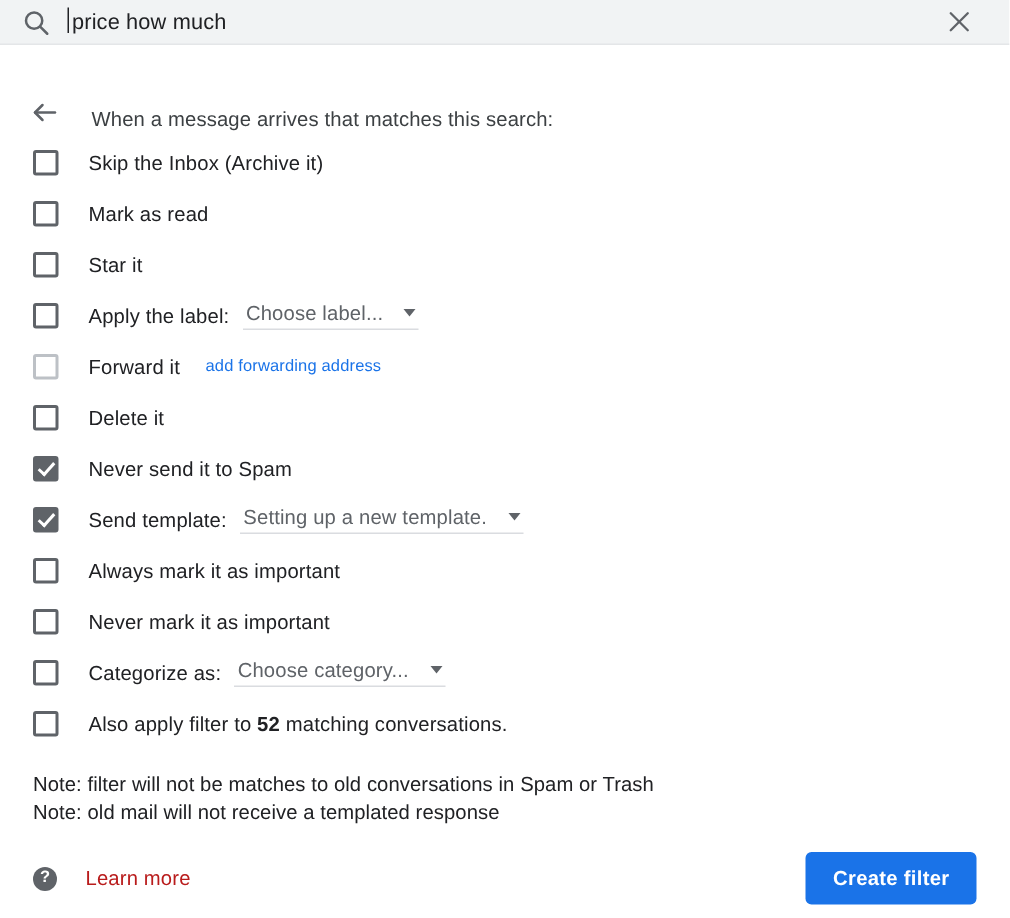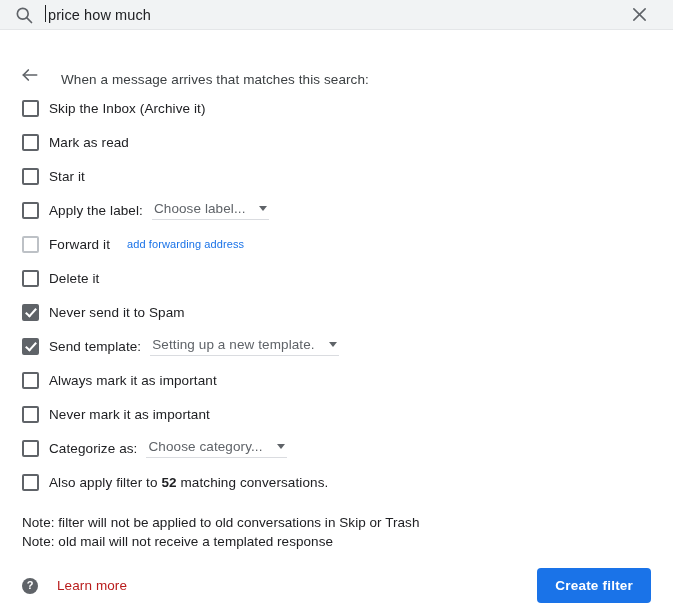--- a/index.html
+++ b/index.html
@@ -104,21 +104,21 @@
     left: 4px; top: 0px;
     width: 4px; height: 9px;
     border: solid #ffffff;
     border-width: 0 2px 2px 0;
     transform: rotate(42deg);
   }
   .cb.disabled {
     border-color: #bdc1c6;
   }
   .opt-label {
-    margin-left: 10px;
+    margin-left: 20px;
     font-size: 13.5px;
     color: #202124;
     letter-spacing: 0.1px;
     white-space: nowrap;
   }
 
   .dropdown {
     margin-left: 9px;
     display: inline-flex;
     align-items: center;
@@ -298,21 +298,21 @@
           <span class="caret"></span>
         </span>
       </div>
       <div class="opt-row">
         <span class="cb"></span>
         <span class="opt-label"><span>Also apply filter to </span><span class="bold-count">52</span><span> matching conversations.</span></span>
       </div>
     </div>
 
   <div class="notes">
-    <div>Note: filter will not be applied to old conversations in Skip or Trash</div>
+    <div>Note: filter will not be matches to old conversations in Spam or Trash</div>
     <div>Note: old mail will not receive a templated response</div>
   </div>
 
   <div class="footer">
     <div class="learn-more">
       <span class="help-icon">?</span>
       <span class="learn-more-label">Learn more</span>
     </div>
     <button class="create-btn">Create filter</button>
   </div>

